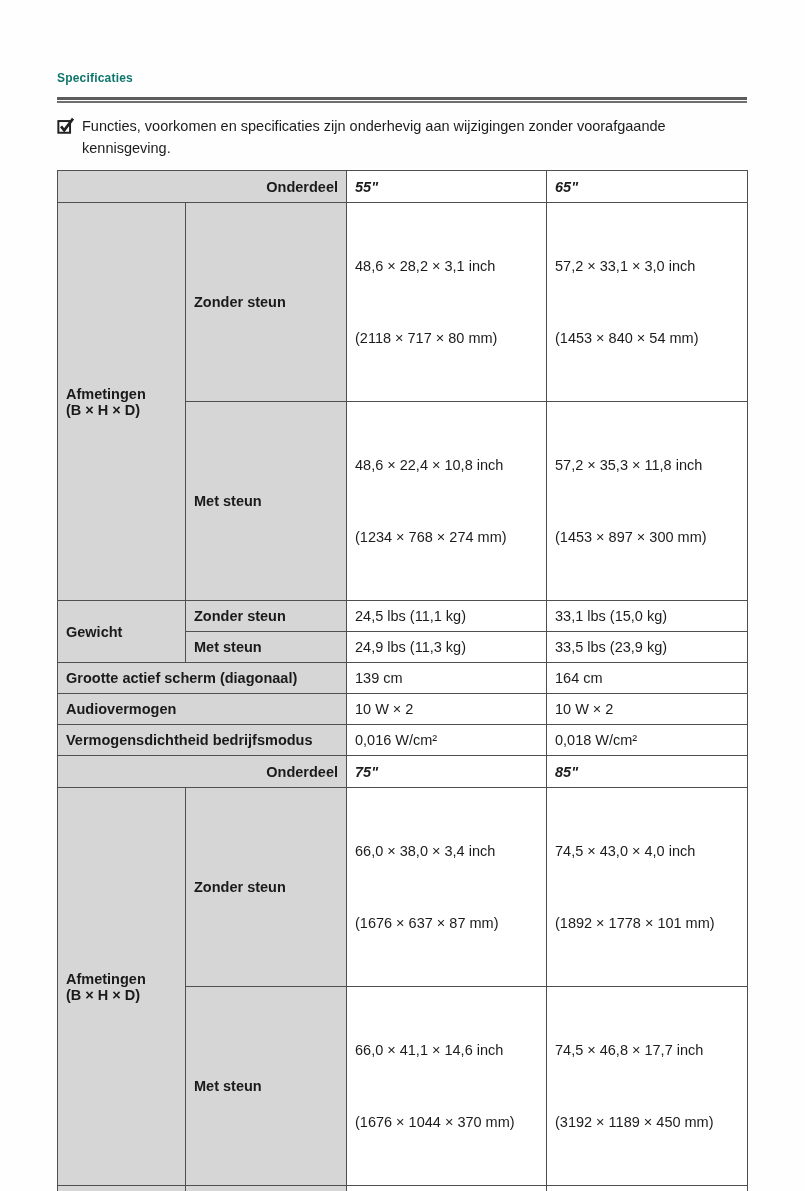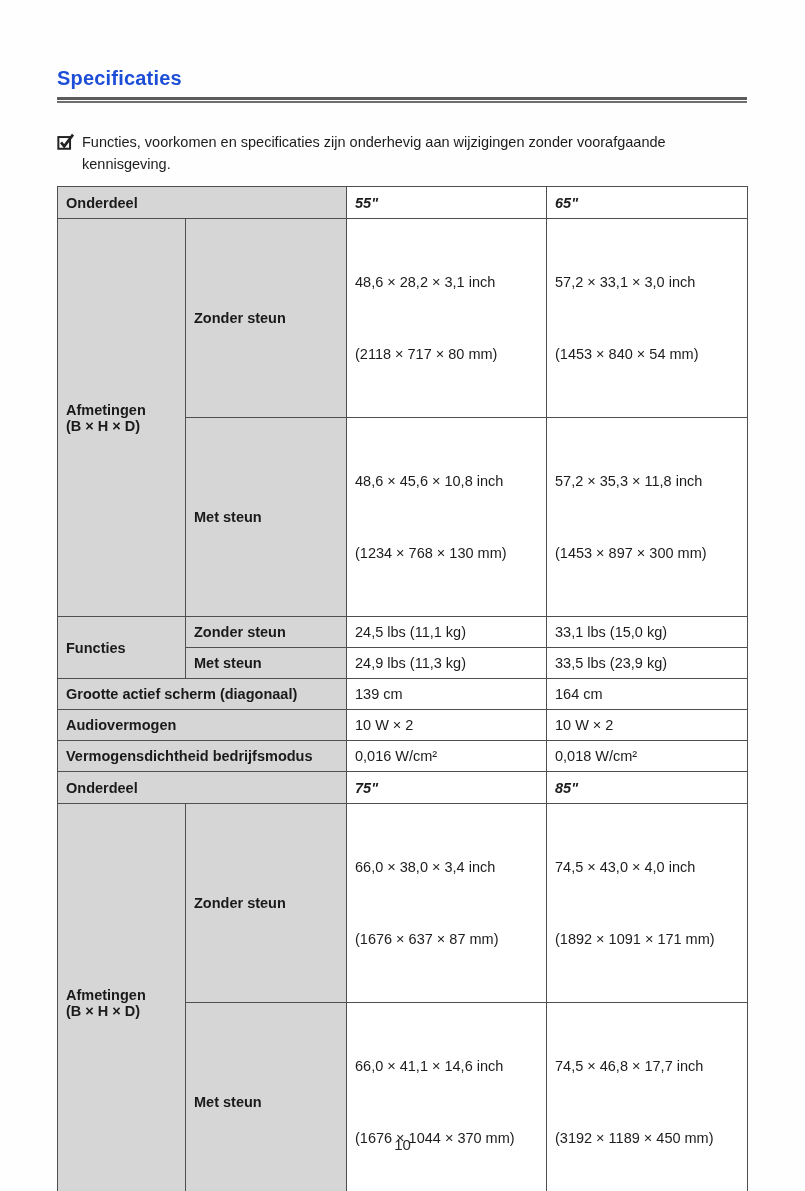--- a/index.html
+++ b/index.html
@@ -14,34 +14,34 @@
     height: 1191px;
     background: #fefefe;
     overflow: hidden;
   }
   .content {
     padding-top: 66px;
     margin-left: 57px;
     width: 690px;
   }
   .doc-title {
-    font-size: 20px;
+    font-size: 12px;
     line-height: 24px;
     font-weight: bold;
-    color: #1d4ed8;
+    color: #0f766e;
     letter-spacing: 0.2px;
   }
   .title-rule {
     margin-top: 7px;
     height: 6px;
     border-top: 3px solid #5c5c5c;
     border-bottom: 2px solid #6e6e6e;
   }
   .note {
-    margin-top: 28px;
+    margin-top: 12px;
     display: flex;
     align-items: flex-start;
     gap: 7px;
     font-size: 14.5px;
     line-height: 22px;
   }
   .note-icon { flex: 0 0 auto; margin-top: 2px; }
   .note-text { max-width: 662px; }
   table.spec {
     margin-top: 11px;
@@ -58,21 +58,21 @@
   td.lbl {
     background: #d6d6d6;
     font-weight: bold;
     color: #1a1a1a;
   }
   td.val {
     background: #ffffff;
     padding-left: 11px;
     white-space: pre-wrap;
   }
-  td.center { text-align: left; }
+  td.center { text-align: right; }
   td.hdr { font-weight: bold; font-style: italic; }
   tr.h32 { height: 32px; }
   tr.h31 { height: 31px; }
   tr.h52 { height: 52px; }
   .line24 { line-height: 24px; }
   .page-number {
     position: absolute;
     top: 1136px;
     left: 0;
     width: 805px;
@@ -125,30 +125,30 @@
             <div>(2118 × 717 × 80 mm)</div>
           </td>
           <td class="val line24">
             <div>57,2 × 33,1 × 3,0 inch</div>
             <div>(1453 × 840 × 54 mm)</div>
           </td>
         </tr>
         <tr class="h52">
           <td class="lbl">Met steun</td>
           <td class="val line24">
-            <div>48,6 × 45,6 × 10,8 inch</div>
-            <div>(1234 × 768 × 130 mm)</div>
+            <div>48,6 × 22,4 × 10,8 inch</div>
+            <div>(1234 × 768 × 274 mm)</div>
           </td>
           <td class="val line24">
             <div>57,2 × 35,3 × 11,8 inch</div>
             <div>(1453 × 897 × 300 mm)</div>
           </td>
         </tr>
         <tr class="h31">
-          <td rowspan="2" class="lbl">Functies</td>
+          <td rowspan="2" class="lbl">Gewicht</td>
           <td class="lbl">Zonder steun</td>
           <td class="val">24,5 lbs (11,1 kg)</td>
           <td class="val">33,1 lbs (15,0 kg)</td>
         </tr>
         <tr class="h31">
           <td class="lbl">Met steun</td>
           <td class="val">24,9 lbs (11,3 kg)</td>
           <td class="val">33,5 lbs (23,9 kg)</td>
         </tr>
         <tr class="h31">
@@ -177,21 +177,21 @@
             <div>Afmetingen</div>
             <div>(B × H × D)</div>
           </td>
           <td class="lbl">Zonder steun</td>
           <td class="val line24">
             <div>66,0 × 38,0 × 3,4 inch</div>
             <div>(1676 × 637 × 87 mm)</div>
           </td>
           <td class="val line24">
             <div>74,5 × 43,0 × 4,0 inch</div>
-            <div>(1892 × 1091 × 171 mm)</div>
+            <div>(1892 × 1778 × 101 mm)</div>
           </td>
         </tr>
         <tr class="h52">
           <td class="lbl">Met steun</td>
           <td class="val line24">
             <div>66,0 × 41,1 × 14,6 inch</div>
             <div>(1676 × 1044 × 370 mm)</div>
           </td>
           <td class="val line24">
             <div>74,5 × 46,8 × 17,7 inch</div>
@@ -202,14 +202,13 @@
           <td rowspan="2" class="lbl">Gewicht</td>
           <td class="lbl">Zonder steun</td>
           <td class="val">50,3 lbs (22,8 kg)</td>
           <td class="val">77,6 lbs (35,2 kg)</td>
         </tr>
 
       </tbody>
     </table>
   </div>
 
-  <div class="page-number">10</div>
 </div>
 
 </body></html>

